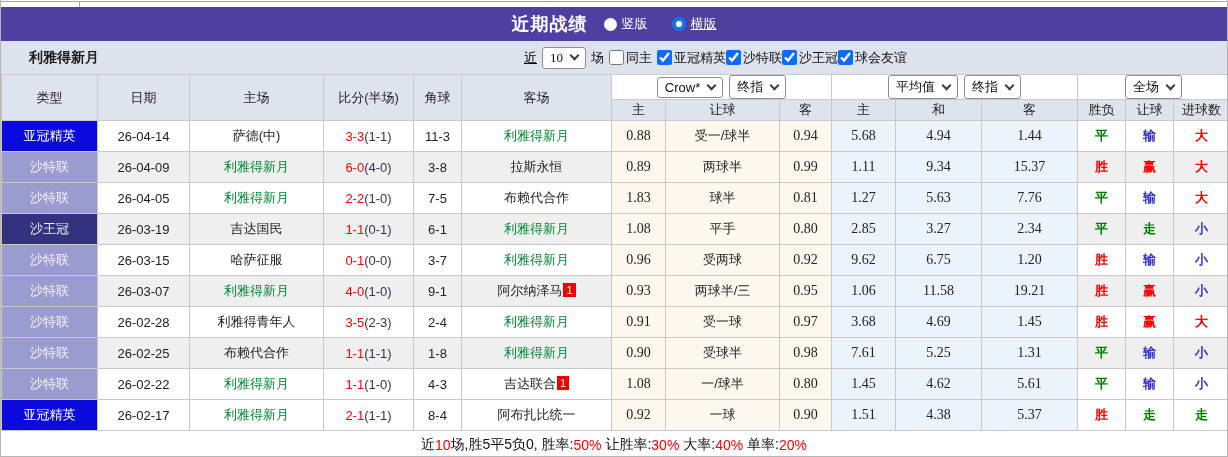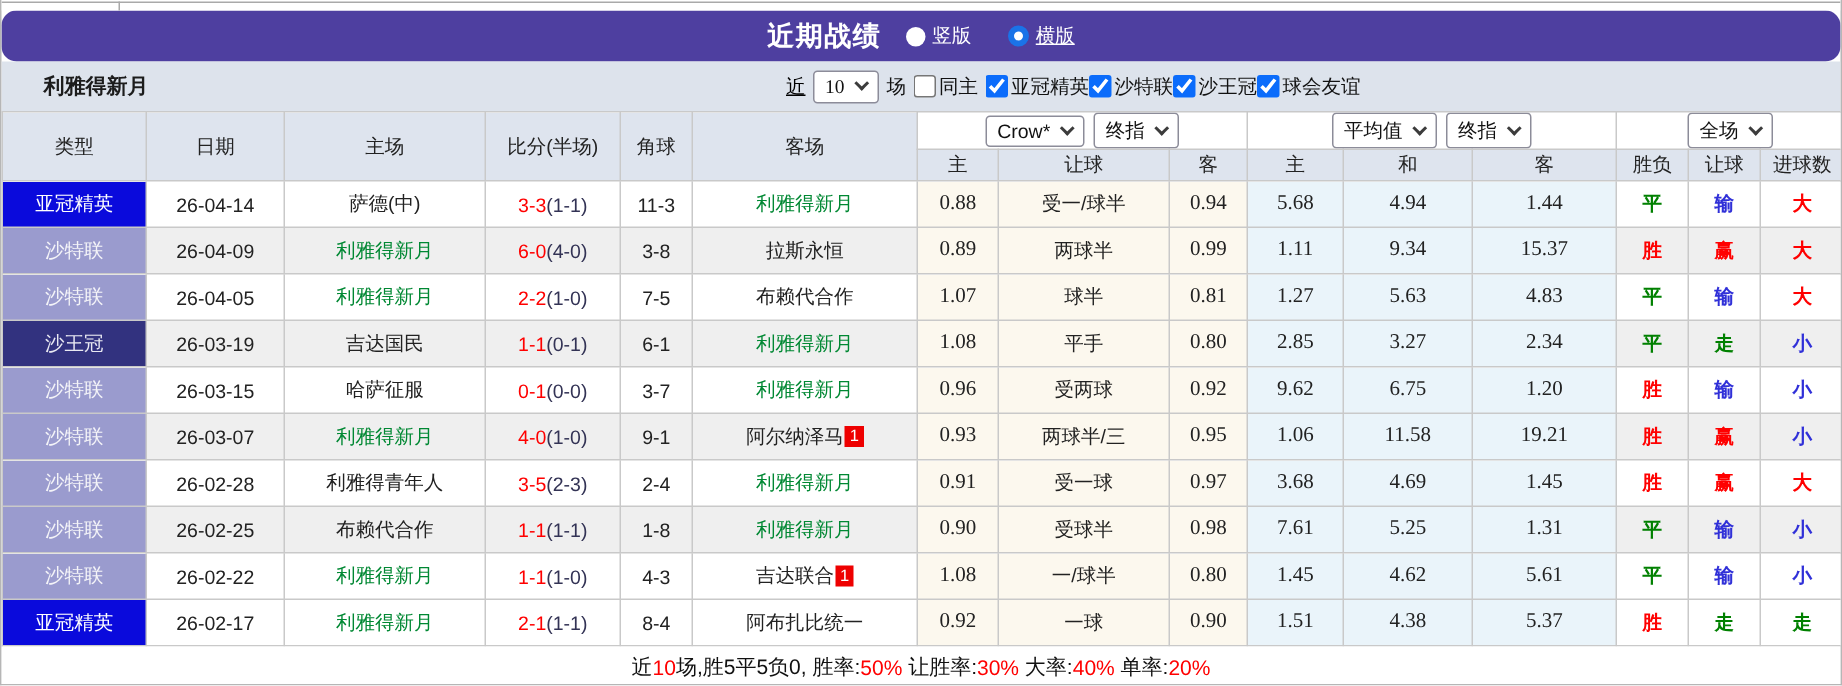--- a/index.html
+++ b/index.html
@@ -3,21 +3,21 @@
 <meta charset="utf-8">
 <style>
   * { margin:0; padding:0; box-sizing:border-box; }
   body { width:1228px; background:#fff; font-family:"Liberation Sans", sans-serif; }
   .page { width:1228px; height:457px; border-left:1px solid #b6b6b6; border-right:1px solid #b6b6b6; border-bottom:1px solid #b6b6b6; overflow:hidden; }
 
   .top-sliver { height:7px; background:#fff; position:relative; }
   .top-sliver .hline { position:absolute; left:0; top:1px; width:100%; height:1px; background:#a9a9a9; }
   .top-sliver .tick { position:absolute; left:78px; top:1px; width:1px; height:6px; background:#a9a9a9; }
 
-  .title-bar { height:34px; background:#4e3fa0; display:flex; align-items:center; justify-content:center; gap:16px;border-radius:10px; }
+  .title-bar { height:34px; background:#4e3fa0; display:flex; align-items:center; justify-content:center; gap:16px; }
   .title { color:#fff; font-weight:bold; font-size:18px; letter-spacing:1px; }
   .radio-item { display:flex; align-items:center; gap:5px; color:#fff; font-size:13px; cursor:default; }
   .radio-item + .radio-item { margin-left:8px;text-decoration:underline; }
   .radio-off { width:13px; height:13px; border-radius:50%; background:#fff; }
   .radio-on { width:14px; height:14px; border-radius:50%; background:#fff; border:4px solid #1a73e8; }
 
   .filter-bar { height:33px; background:#dde3ec; display:flex; align-items:center; font-size:13px; color:#111; }
   .team-name { margin-left:28px; font-weight:bold; font-size:14px; color:#1c1c1c; }
   .filter-controls { margin-left:auto; margin-right:320px; display:flex; align-items:center; gap:5px; }
   .near-link { text-decoration:underline; color:#000; cursor:pointer; }
@@ -214,26 +214,26 @@
           <td class="res" style="color: rgb(255, 0, 0);">赢</td>
           <td class="res" style="color: rgb(255, 0, 0);">大</td>
         </tr>
         <tr>
           <td class="type-spl">沙特联</td>
           <td>26-04-05</td>
           <td class="team-green">利雅得新月</td>
           <td><span class="score-main">2-2</span><span class="score-half">(1-0)</span></td>
           <td>7-5</td>
           <td>布赖代合作</td>
-          <td class="odds1 serif">1.07</td>
+          <td class="odds1 serif">1.83</td>
           <td class="odds1">球半</td>
           <td class="odds1 serif">0.81</td>
           <td class="odds2 serif">1.27</td>
           <td class="odds2 serif">5.63</td>
-          <td class="odds2 serif">4.83</td>
+          <td class="odds2 serif">7.76</td>
           <td class="res" style="color: rgb(0, 128, 0);">平</td>
           <td class="res" style="color: rgb(48, 48, 216);">输</td>
           <td class="res" style="color: rgb(255, 0, 0);">大</td>
         </tr>
         <tr class="striped">
           <td class="type-kc">沙王冠</td>
           <td>26-03-19</td>
           <td>吉达国民</td>
           <td><span class="score-main">1-1</span><span class="score-half">(0-1)</span></td>
           <td>6-1</td>

